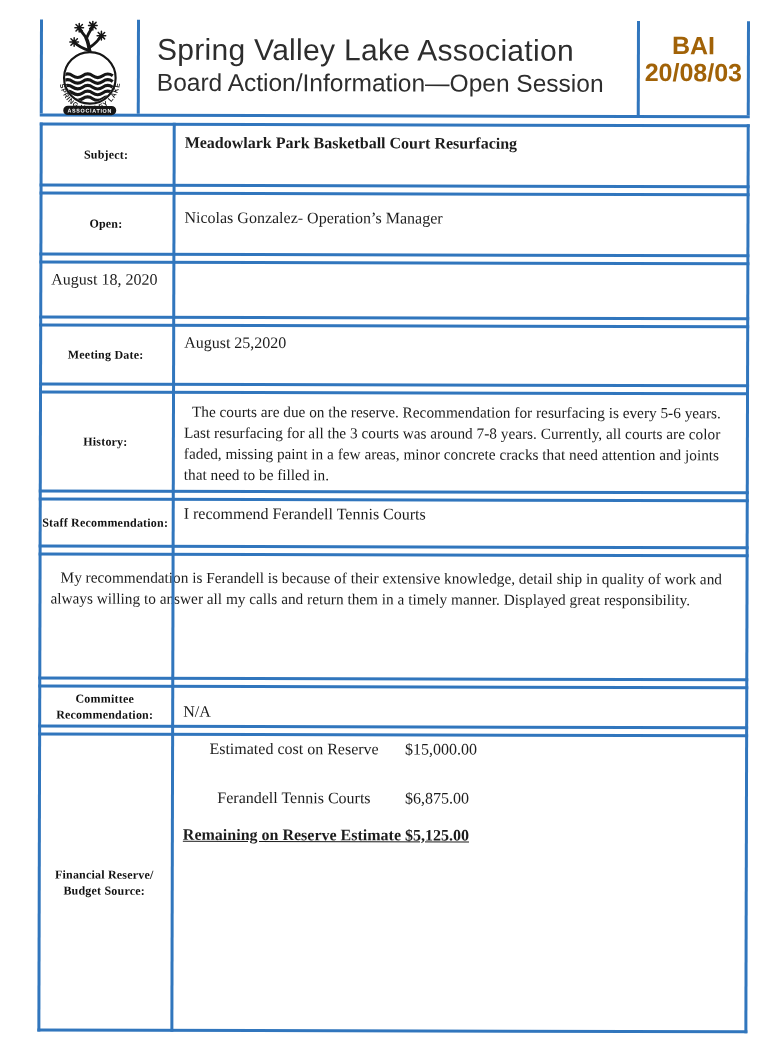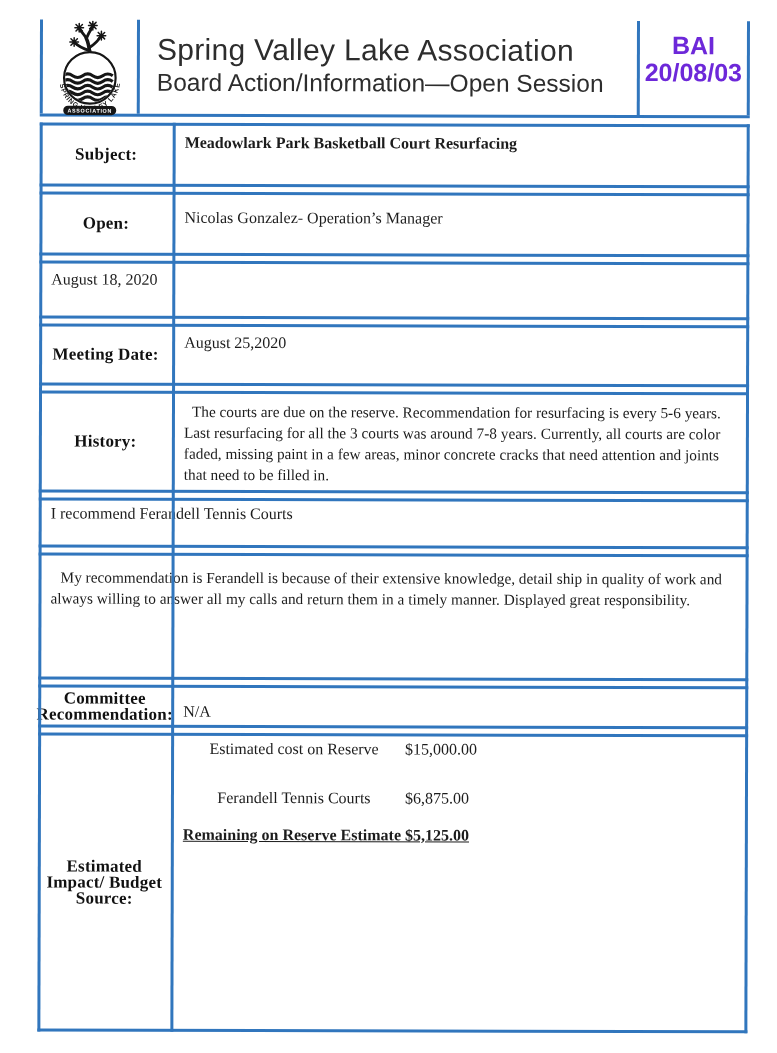--- a/index.html
+++ b/index.html
@@ -16,32 +16,32 @@
   .logo-cell { width: 100px; flex: none; border-left: 3px solid var(--blue);
                border-right: 3px solid var(--blue);
                display: flex; align-items: flex-start; justify-content: center; }
   .logo-cell svg { height: 96px; margin-top: 1px; }
   .title-cell { flex: 1; padding: 13px 0 0 17px; font-family: "Liberation Sans", "DejaVu Sans", sans-serif; color: #2d2d2d; }
   .org-name { font-size: 30px; line-height: 34px; letter-spacing: 0.3px; }
   .doc-type { font-size: 24.5px; line-height: 29px; margin-top: 1px; }
   .bai-cell { width: 113px; flex: none; border-left: 3px solid var(--blue);
               border-right: 3px solid var(--blue); text-align: center; padding-top: 11px;
               font-family: "Liberation Sans", "DejaVu Sans", sans-serif;
-              font-weight: bold; font-size: 25px; line-height: 27px; color: #6d28d9; }
+              font-weight: bold; font-size: 25px; line-height: 27px; color: #a16207; }
 
   
   .rows { position: relative; margin-top: 6px; }
   .vline { position: absolute; top: 0; bottom: 0; width: 3px; background: var(--blue); }
   .vl-left { left: 0; } .vl-mid { left: 133px; } .vl-right { right: 0; }
 
   .row { display: flex; border-top: 3px solid var(--blue); border-bottom: 3px solid var(--blue);
          margin-bottom: 5px; }
   .row:last-child { margin-bottom: 0; }
   .label { width: 133px; flex: none; display: flex; align-items: center; justify-content: center;
-           text-align: center; font-weight: bold; font-size: 17px; line-height: 16px;
+           text-align: center; font-weight: bold; font-size: 12px; line-height: 16px;
            letter-spacing: 0.2px; padding: 2px 3px; color: #111; }
   .content { flex: 1; padding: 6px 10px 0 12px; font-size: 16px; line-height: 20px; }
 
   .row-subject  { height: 64px; }  .row-subject .content { font-weight: bold; padding-top: 7px; }
   .row-from     { height: 64px; }  .row-from .content { padding-top: 13px; }
   .row-dateprep { height: 58px; }
   .row-meeting  { height: 62px; }
   .row-history  { height: 102px; } .row-history .content { font-size: 15.3px; line-height: 21px; padding-top: 7px; padding-right: 5px; text-indent: 8px; }
   .row-staff    { height: 50px; }  .row-staff .content { padding-top: 3px; }
   .row-support  { height: 127px; } .row-support .content { font-size: 15.3px; line-height: 21px; padding-top: 11px; padding-right: 8px; text-indent: 10px; }
@@ -128,34 +128,35 @@
       <div class="label">Meeting Date:</div>
       <div class="content">August 25,2020</div>
     </div>
 
     <div class="row row-history">
       <div class="label">History:</div>
       <div class="content">The courts are due on the reserve. Recommendation for resurfacing is every 5-6 years. Last resurfacing for all the 3 courts was around 7-8 years. Currently, all courts are color faded, missing paint in a few areas, minor concrete cracks that need attention and joints that need to be filled in.</div>
     </div>
 
     <div class="row row-staff">
+      <div class="label">Staff Recommendation:</div>
       <div class="content">I recommend Ferandell Tennis Courts</div>
     </div>
 
     <div class="row row-support">
       <div class="content">My recommendation is Ferandell is because of their extensive knowledge, detail ship in quality of work and always willing to answer all my calls and return them in a timely manner. Displayed great responsibility.</div>
     </div>
 
     <div class="row row-committee">
       <div class="label">Committee Recommendation:</div>
       <div class="content">N/A</div>
     </div>
 
     <div class="row row-financial">
-      <div class="label">Estimated Impact/ Budget Source:</div>
+      <div class="label">Financial Reserve/ Budget Source:</div>
       <div class="content">
         <div class="fin-line">
           <span class="fin-name">Estimated cost on Reserve</span>
           <span class="fin-amt">$15,000.00</span>
         </div>
         <div class="fin-line second">
           <span class="fin-name">Ferandell Tennis Courts</span>
           <span class="fin-amt">$6,875.00</span>
         </div>
         <div class="fin-summary">Remaining on Reserve Estimate $5,125.00</div>

